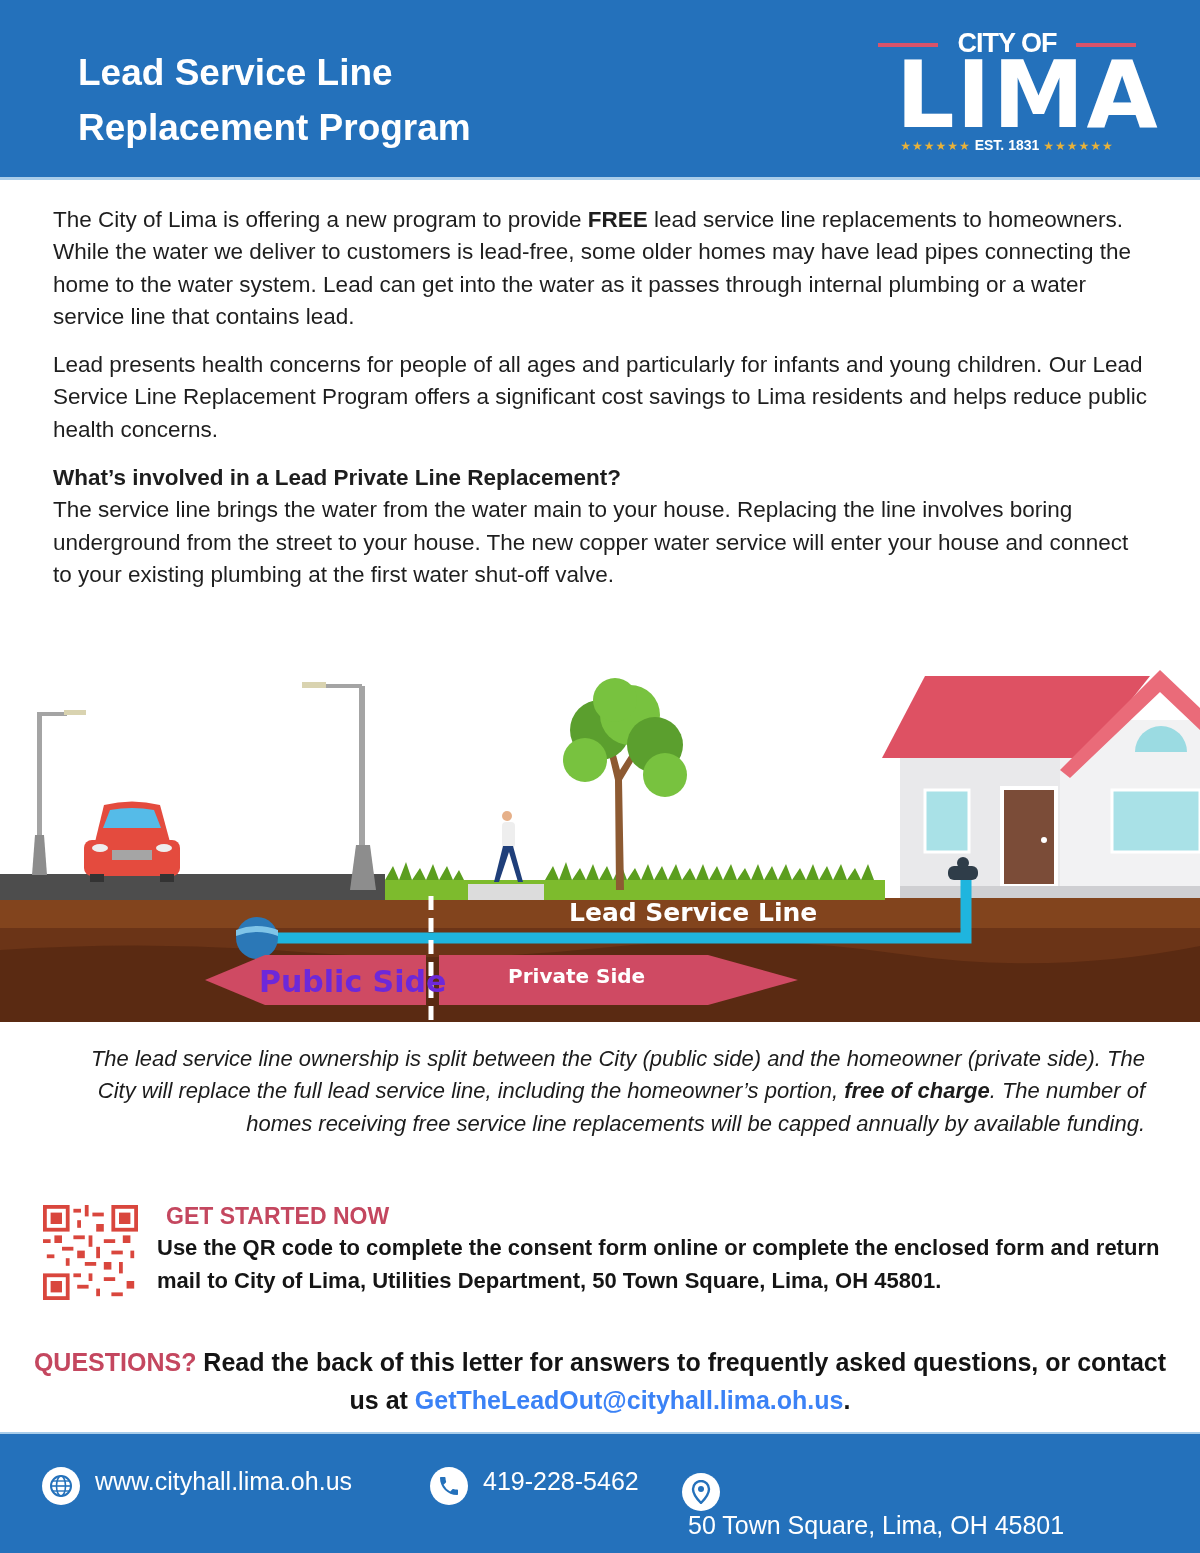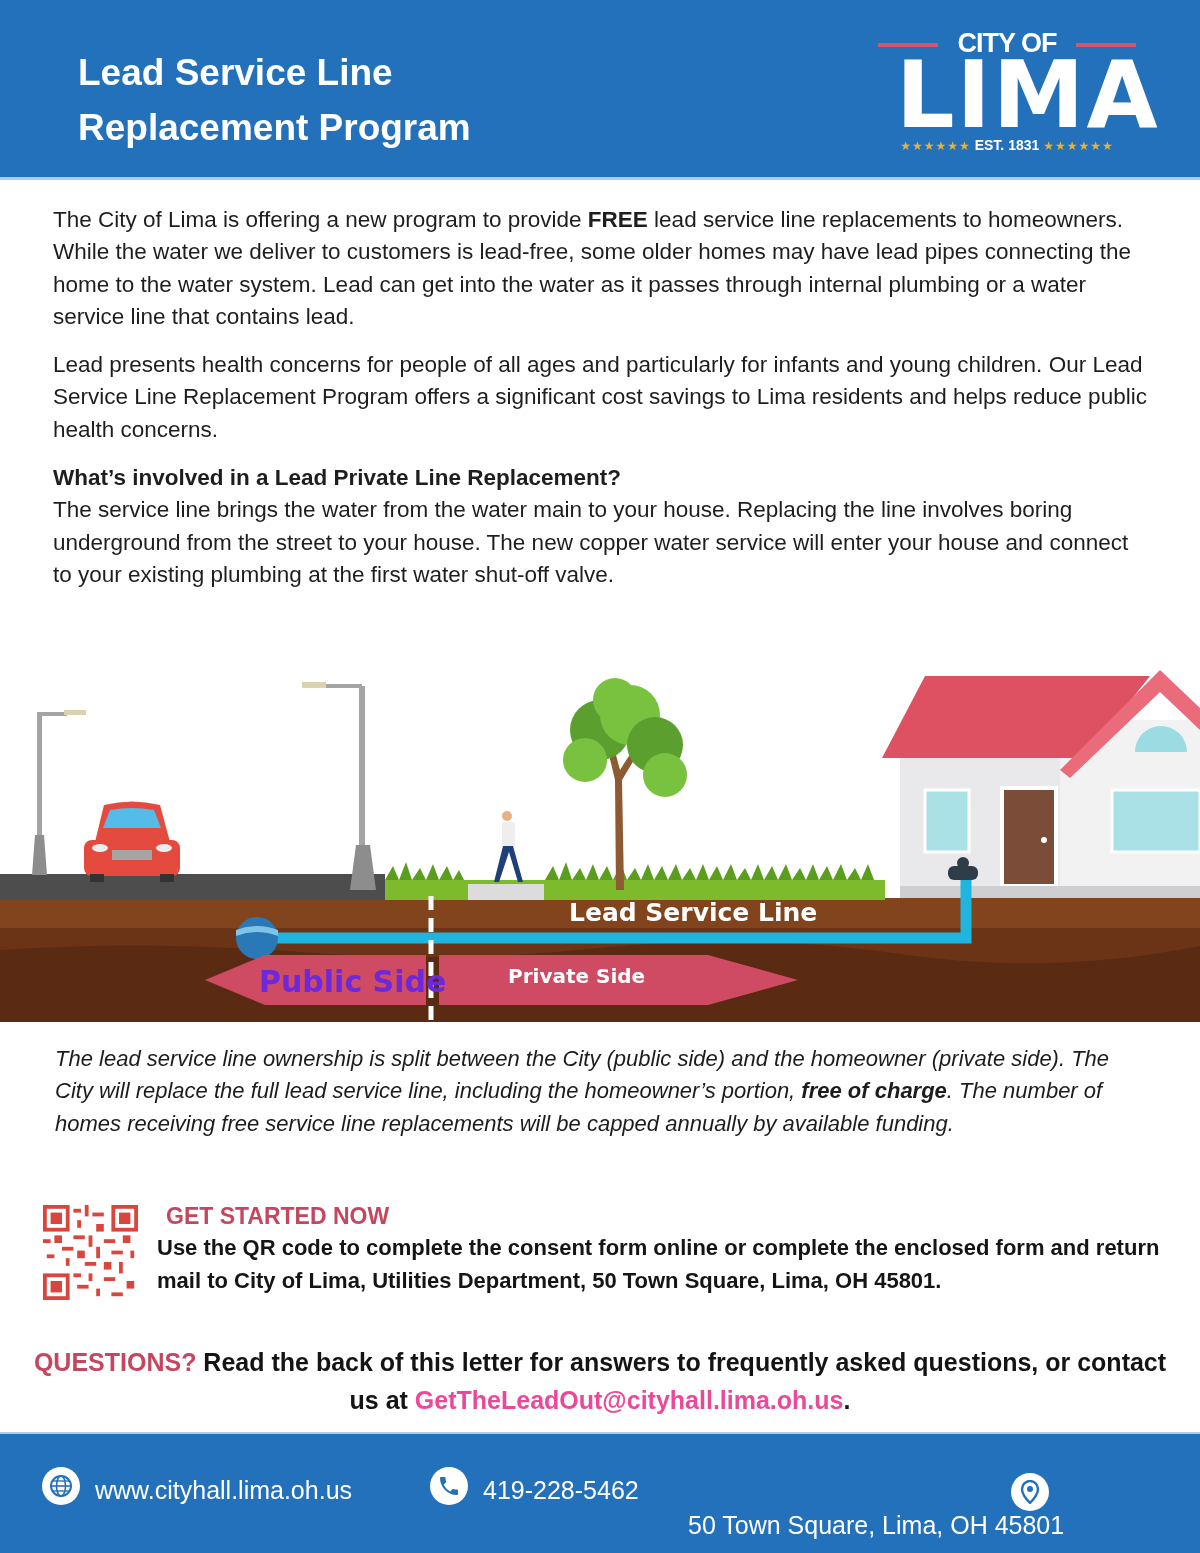--- a/index.html
+++ b/index.html
@@ -16,33 +16,33 @@
   .logo-main { font-weight: bold; font-size: 92px; line-height: 76px; letter-spacing: 2px; font-family: "DejaVu Sans", sans-serif; margin-left: 20px; }
   .logo-est { font-size: 14px; line-height: 22px; font-weight: bold; }
   .logo-est .stars { color: #e8b23a; letter-spacing: 1px; font-size: 12px; }
 
   .body-text { position: absolute; left: 53px; width: 1100px; font-size: 22.5px; line-height: 32.3px; color: #1e1e1e; }
   .p1 { top: 204px; } .p2 { top: 349px; } .p3 { top: 462px; }
   .p3 .heading { font-weight: bold; }
 
   .scene { position: absolute; left: 0; top: 660px; width: 1200px; height: 362px; overflow: hidden; }
 
-  .caption { position: absolute; left: 55px; top: 1043px; width: 1090px; text-align: left; font-style: italic; font-size: 22px; line-height: 32.3px; color: #1c1c1c; }
+  .caption { position: absolute; left: 55px; top: 1043px; width: 1090px; text-align: right; font-style: italic; font-size: 22px; line-height: 32.3px; color: #1c1c1c; }
   .caption b { font-weight: bold; }
 
   .qr { position: absolute; left: 43px; top: 1205px; width: 95px; height: 95px; }
   .gs-title { position: absolute; left: 166px; top: 1200px; color: #c4475f; font-size: 23px; font-weight: bold; line-height: 32px; }
   .gs-body { position: absolute; left: 157px; top: 1232px; width: 1020px; font-size: 22px; font-weight: bold; line-height: 32.5px; color: #151515; }
 
   .questions { position: absolute; left: 30px; top: 1344px; width: 1140px; text-align: center; font-size: 25px; font-weight: bold; line-height: 37.5px; color: #141414; }
   .questions .q { color: #c4475f; }
-  .questions .email { color: #ec4899; }
+  .questions .email { color: #3b82f6; }
 
   .footer { position: absolute; left: 0; top: 1432px; width: 1200px; height: 121px; background: #2471bb; border-top: 2px solid #a9cdea; }
-  .f-item { position: absolute; top: 33px; display: flex; align-items: flex-end; color: #fff; font-size: 25px; }
+  .f-item { position: absolute; top: 33px; display: flex; align-items: flex-start; color: #fff; font-size: 25px; }
   .f-icon { width: 38px; height: 38px; border-radius: 50%; background: #fff; display: flex; align-items: center; justify-content: center; margin-right: 15px; }
 </style>
 </head>
 <body>
 
 <div class="header">
   <div class="header-title">
     <div>Lead Service Line</div>
     <div>Replacement Program</div>
   </div>

